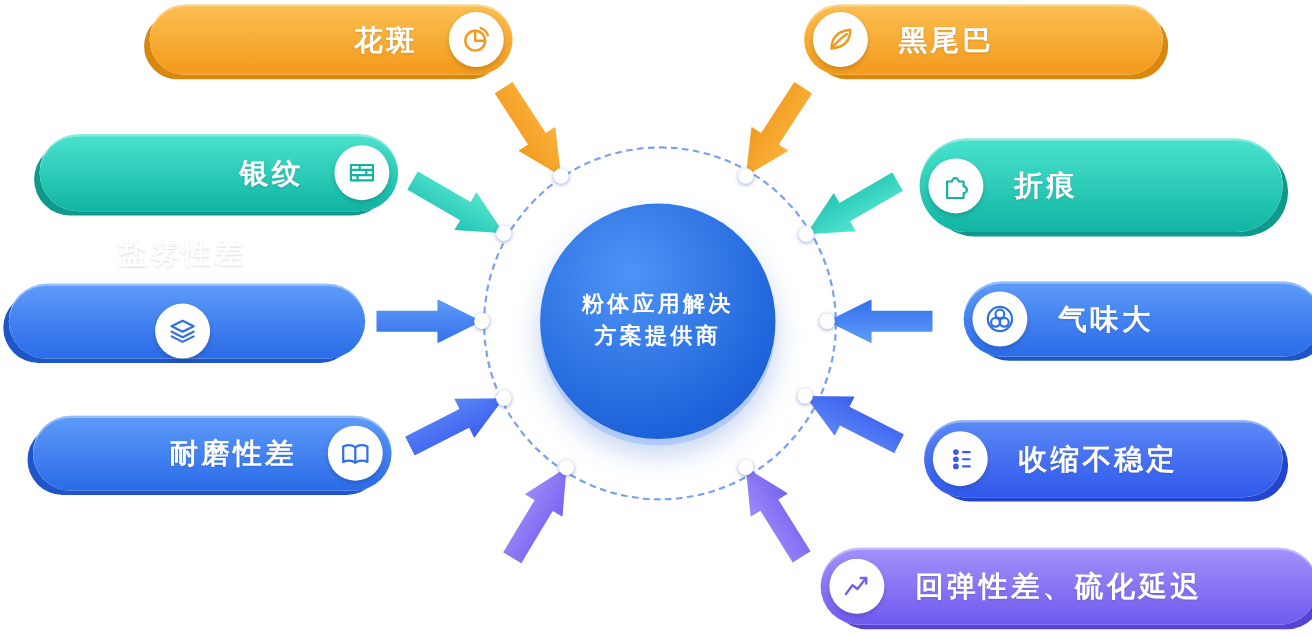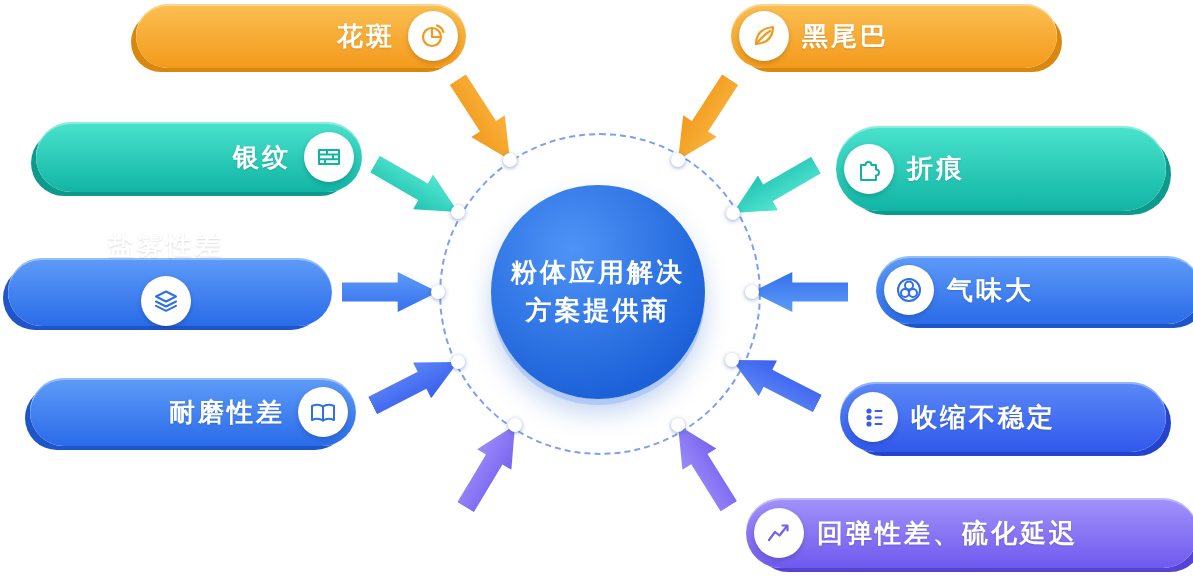--- a/index.html
+++ b/index.html
@@ -4,21 +4,21 @@
 <style>
   html,body{margin:0;padding:0;background:#fff;}
   .stage{
     position:relative;width:1193px;height:577px;overflow:hidden;
     font-family:"Liberation Sans","DejaVu Sans",sans-serif;background:#fff;
   }
 
   
   .pill{
     position:absolute;border-radius:999px;display:flex;align-items:center;
-    gap:13px;z-index:6;--sh:#999;
+    gap:28px;z-index:6;--sh:#999;
   }
   .pill.left{justify-content:flex-end;padding-right:8px;
     box-shadow:-7px 6px 0 -2px var(--sh), inset 0 2px 0 rgba(255,255,255,.35);}
   .pill.right{justify-content:flex-start;padding-left:8px;
     box-shadow:7px 6px 0 -2px var(--sh), inset 0 2px 0 rgba(255,255,255,.35);}
   .pill-label{
     color:#fff;font-size:26px;font-weight:bold;letter-spacing:3px;
     white-space:nowrap;text-shadow:0 1px 2px rgba(0,0,0,.14);
   }
   .icon-circle{
@@ -49,21 +49,21 @@
   .ring{
     position:absolute;left:439px;top:133px;width:318px;height:318px;
     border:2px dashed #6C97EF;border-radius:50%;z-index:2;opacity:.9;
   }
 
   
   .center-circle{
     position:absolute;left:491px;top:185px;width:214px;height:214px;border-radius:50%;
     background:radial-gradient(circle at 38% 30%,#4E94F6,#1C61D8 75%);
     z-index:4;display:flex;flex-direction:column;align-items:center;justify-content:center;
-    color:#fff;font-weight:bold;font-size:26px;letter-spacing:3px;line-height:1.45;
+    color:#fff;font-weight:bold;font-size:20px;letter-spacing:3px;line-height:1.45;
     text-align:center;
     box-shadow:0 6px 0 rgba(150,185,245,.55),0 14px 26px rgba(40,100,210,.28);
   }
 
   
   .arrow{
     position:absolute;width:96px;height:40px;z-index:3;transform-origin:100% 50%;
     clip-path:polygon(0 26%,58% 26%,58% 0,100% 50%,58% 100%,58% 74%,0 74%);
   }
   .a-orange{background:linear-gradient(180deg,#F9B23B,#F29A1E);}

